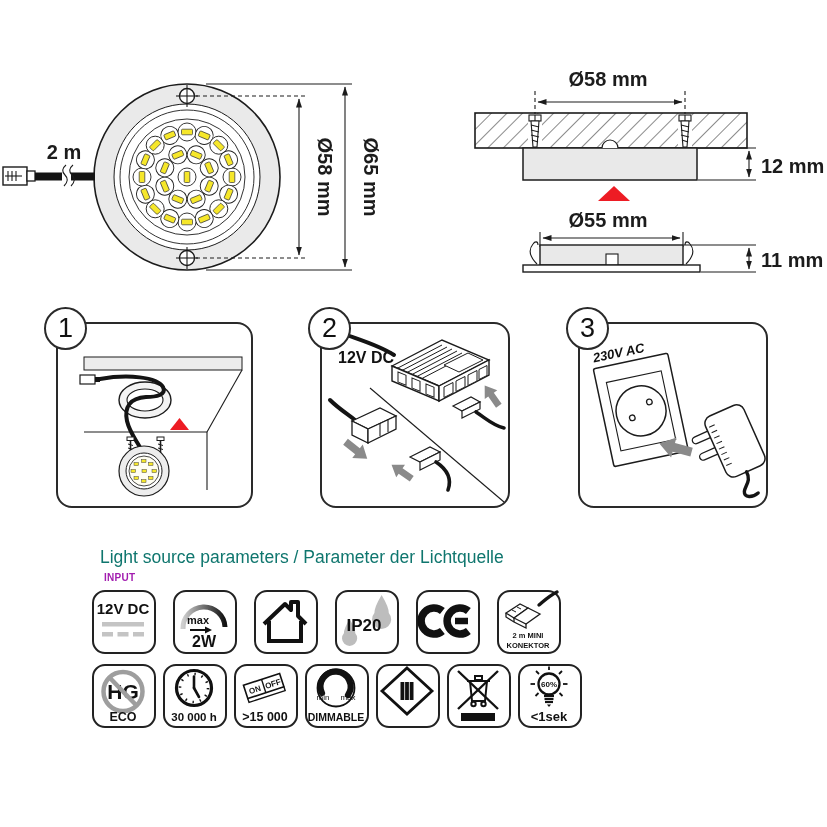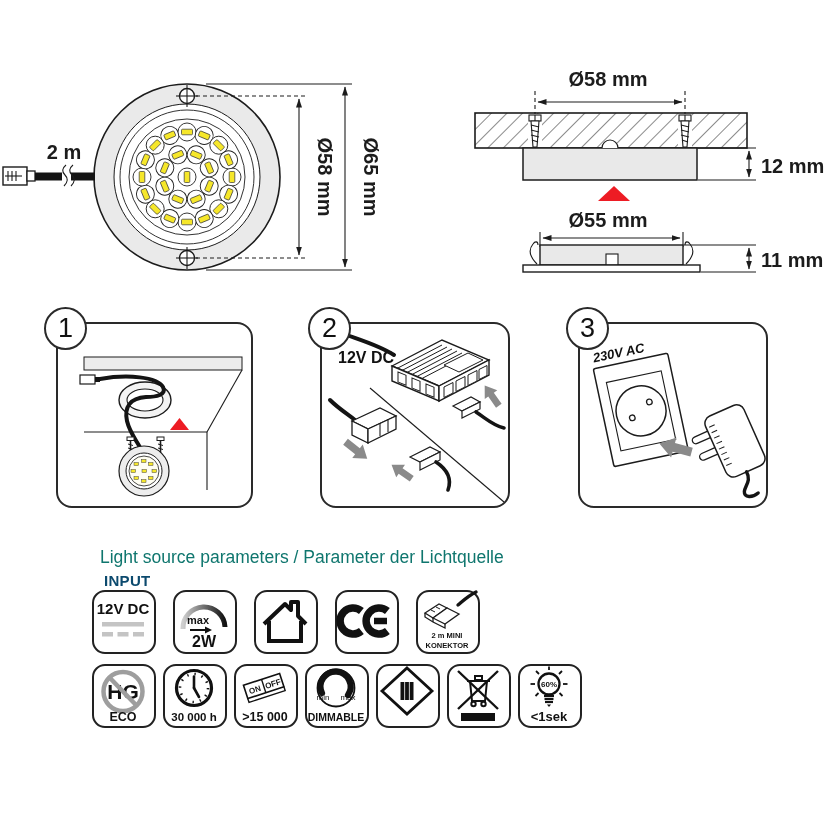--- a/index.html
+++ b/index.html
@@ -12,21 +12,21 @@
   .dimtxt { font-size:20px; font-weight:bold; fill:#1c1c1c; }
   .thin { stroke:#1c1c1c; stroke-width:1.1; fill:none; }
 
   .panel { position:absolute; top:322px; height:186px; border:2.2px solid #2a2a2a; border-radius:16px; background:#fff; }
   .badge { position:absolute; left:-14px; top:-17px; width:43px; height:43px; border:2.2px solid #2a2a2a;
            border-radius:50%; background:#fff; display:flex; align-items:center; justify-content:center;
            font-size:27px; color:#111; z-index:2; }
   .panel svg { position:absolute; left:0; top:0; }
 
   .heading { position:absolute; left:92px; top:547px; font-size:17.5px; color:#0f766e;margin-left:8px; }
-  .input-label { position:absolute; left:104px; top:572px; font-size:15px; font-weight:bold; color:#0c4a6e; letter-spacing:.3px; }
+  .input-label { position:absolute; left:104px; top:572px; font-size:10px; font-weight:bold; color:#a21caf; letter-spacing:.3px; }
 
   .icon-row { position:absolute; left:92px; display:flex; gap:17px; }
   .row1 { top:590px; } .row2 { top:664px;gap:7px; }
   .tile { width:64px; height:64px; border:2.6px solid #222; border-radius:13px; background:#fff; position:relative; flex:0 0 auto; }
   .tile svg { position:absolute; left:-2.6px; top:-2.6px; }
 
   .t7b  { font-size:7.5px;  font-weight:bold; }
   .t8   { font-size:8px; }
   .t8b  { font-size:8px;  font-weight:bold; }
   .t10b { font-size:10.5px; font-weight:bold; }
@@ -436,20 +436,29 @@
 
 
 
     <div class="tile">
       <svg width="64" height="64" viewBox="0 0 64 64">
         <path d="M11 35 L32 15 L38 21 L38 13 L45 13 L45 27 L53 35" fill="none" stroke="#111" stroke-width="4" stroke-linejoin="round"></path>
         <path d="M16 32 L16 52 L48 52 L48 32" fill="none" stroke="#111" stroke-width="4"></path>
       </svg>
     </div>
 
+    <div class="tile">
+      <svg width="64" height="64" viewBox="0 0 64 64">
+        <g fill="#bdbdbd">
+          <path d="M8 0 Q14 10 14 15 A8 8 0 1 1 2 15 Q2 10 8 0 Z" transform="translate(38,6) scale(1.2)"></path>
+          <path d="M8 0 Q14 10 14 15 A8 8 0 1 1 2 15 Q2 10 8 0 Z" transform="translate(8,30) scale(0.95)"></path>
+        </g>
+        <text x="30" y="42" class="t17b mid">IP20</text>
+      </svg>
+    </div>
 
     <div class="tile" title="CE">
       <svg width="64" height="64" viewBox="0 0 64 64">
         <g fill="none" stroke="#111" stroke-width="7.5">
           <path d="M27.4 22 A13 13 0 1 0 27.4 42"></path>
           <path d="M53.4 22 A13 13 0 1 0 53.4 42"></path>
         </g>
         <line x1="40" y1="32" x2="53" y2="32" stroke="#111" stroke-width="6.5"></line>
       </svg>
     </div>

